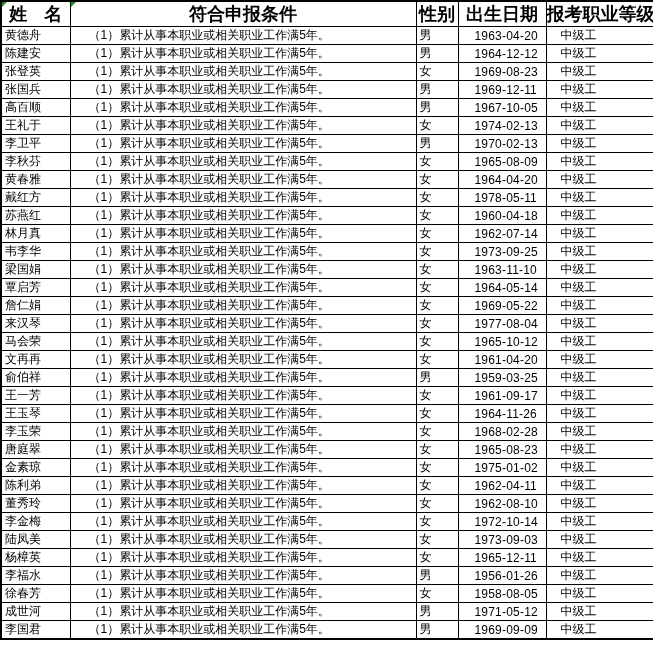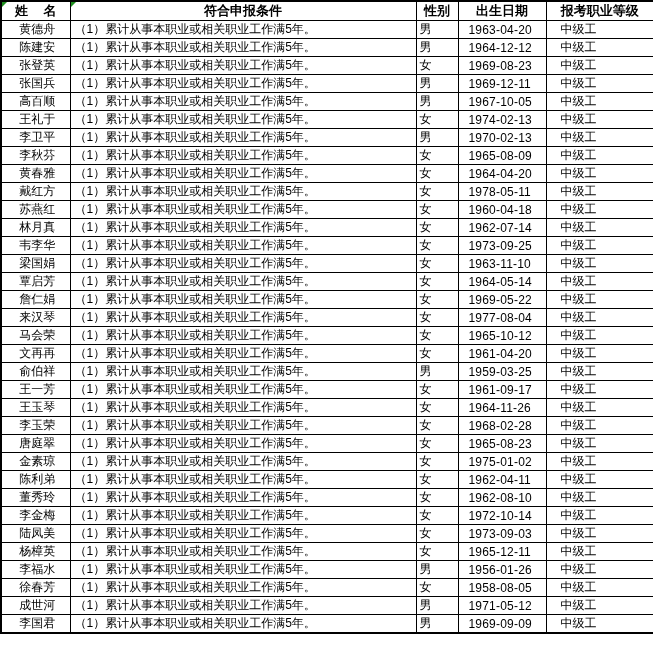--- a/index.html
+++ b/index.html
@@ -24,35 +24,35 @@
     padding: 0;
     white-space: nowrap;
     overflow: hidden;
     font-size: 12px;
     color: #000000;
     vertical-align: middle;
   }
   .sheet thead tr { height: 18px; }
   .sheet tbody tr { height: 17px; }
   .sheet th {
-    font-size: 13px;
+    font-size: 18px;
     font-weight: bold;
     text-align: center;
     position: relative;
   }
   .col-0 { width: 69px; }
   .col-1 { width: 346px; }
   .col-2 { width: 42px; }
   .col-3 { width: 88px; }
   .col-4 { width: 108px; }
   .sheet td { text-align: left; }
-  .sheet td.c0 { padding-left: 3px; text-align: center; }
-  .sheet td.c1 { padding-left: 4px; }
+  .sheet td.c0 { padding-left: 3px; }
+  .sheet td.c1 { padding-left: 18px; }
   .sheet td.c2 { padding-left: 3px; }
-  .sheet td.c3 { padding-left: 10px; letter-spacing: 0.2px; }
+  .sheet td.c3 { padding-left: 16px; letter-spacing: 0.2px; }
   .sheet td.c4 { padding-left: 14px; }
   .corner-flag {
     position: absolute;
     top: 0;
     left: 0;
     width: 0;
     height: 0;
     border-top: 5px solid #1f8f1f;
     border-right: 5px solid transparent;
   }

